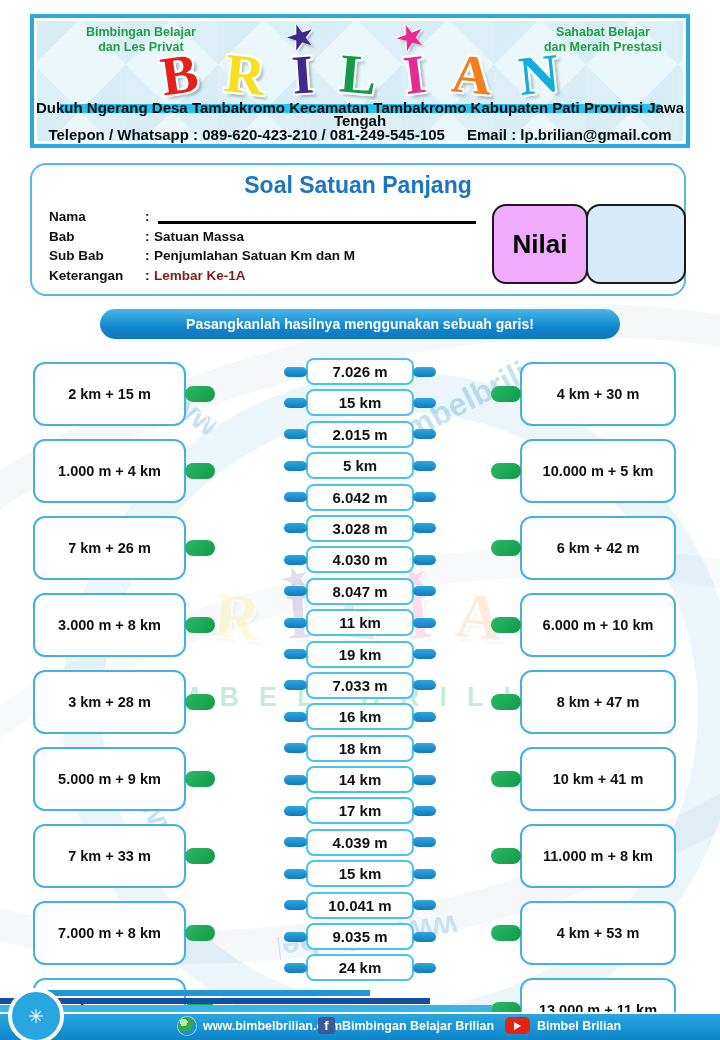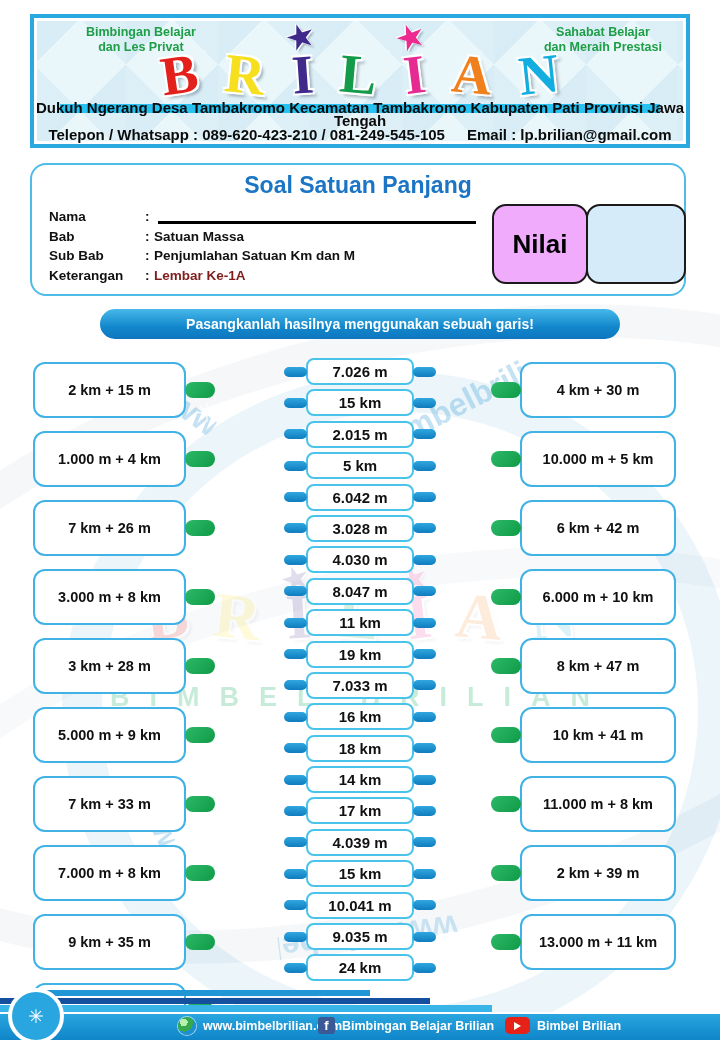--- a/index.html
+++ b/index.html
@@ -70,21 +70,21 @@
   .banner{position:absolute;left:100px;top:309px;width:520px;height:30px;z-index:2;
           border-radius:16px;display:flex;align-items:center;justify-content:center;
           background:linear-gradient(180deg,#47B8E9 0%,#1287CC 60%,#0E76BE 100%);
           color:#fff;font-weight:bold;font-size:14px;}
 
   
   .col{position:absolute;z-index:2;display:flex;flex-direction:column;}
   .col-left{left:33px;top:362px;width:153px;gap:13px;}
   .col-right{left:520px;top:362px;width:156px;gap:13px;}
   .col-center{left:306px;top:358px;width:108px;gap:4.4px;}
-  .side-box{position:relative;box-sizing:border-box;height:56px;background:#fff;
+  .side-box{position:relative;box-sizing:border-box;height:64px;background:#fff;
             border:2px solid #41B2E5;border-radius:12px;display:flex;align-items:center;
             justify-content:center;font-weight:bold;font-size:14.5px;}
   .mid-box{position:relative;box-sizing:border-box;height:27px;background:#fff;
            border:2px solid #49C3EA;border-radius:8px;display:flex;align-items:center;
            justify-content:center;font-weight:bold;font-size:15px;}
   .connector-green{position:absolute;width:30px;height:16px;border-radius:8px;
                    background:linear-gradient(135deg,#2CB968,#0F9A46);top:50%;margin-top:-8px;}
   .col-left .connector-green{right:-31px;}
   .col-right .connector-green{left:-31px;}
   .connector-blue{position:absolute;width:23px;height:10px;border-radius:5px;
@@ -366,21 +366,21 @@
       </div>
       <div class="side-box">
         <span>10 km + 41 m</span>
         <span class="connector-green"></span>
       </div>
       <div class="side-box">
         <span>11.000 m + 8 km</span>
         <span class="connector-green"></span>
       </div>
       <div class="side-box">
-        <span>2 km + 39 m</span>
+        <span>4 km + 53 m</span>
         <span class="connector-green"></span>
       </div>
       <div class="side-box">
         <span>13.000 m + 11 km</span>
         <span class="connector-green"></span>
       </div>
     </div>
 
   <div class="fbar fbar1"></div>
   <div class="fbar fbar2"></div>

